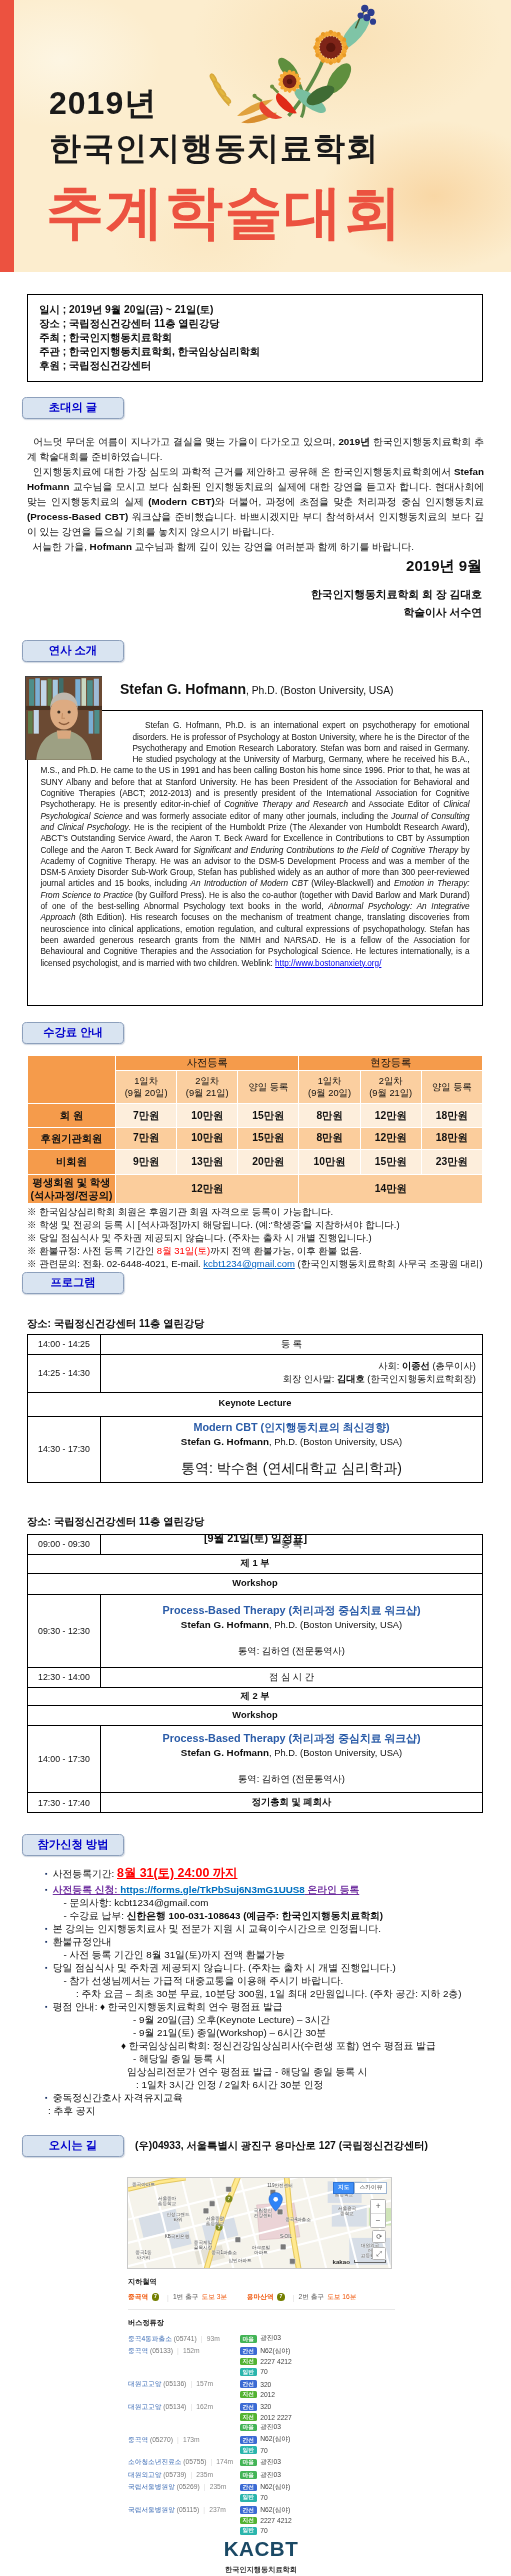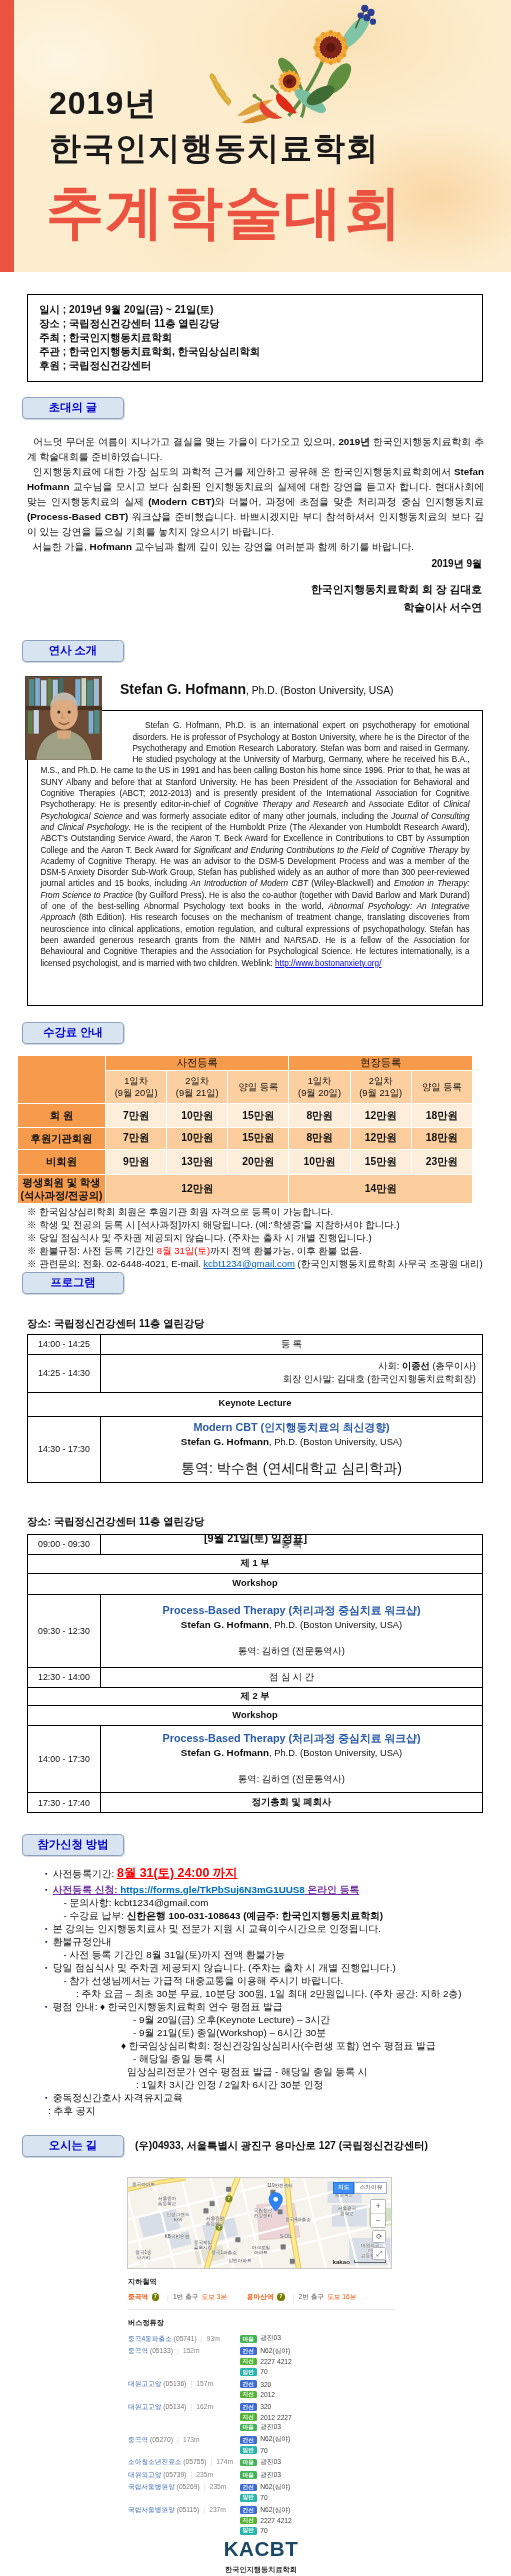--- a/index.html
+++ b/index.html
@@ -23,31 +23,31 @@
     box-sizing:border-box;padding:8.2px 11.3px;display:flex;flex-direction:column;justify-content:space-between;}
   .info-row{font-size:10.3px;font-weight:bold;white-space:nowrap;}
   
   .sec-btn{position:absolute;left:22px;width:102px;height:21.6px;background:#D9E4F1;border:1px solid #8DA0BC;
     border-radius:4.6px;display:flex;align-items:center;justify-content:center;font-size:11.3px;font-weight:bold;
     color:#0000CB;box-sizing:border-box;box-shadow:0.5px 1px 1px rgba(120,140,170,.35);}
   
   .invitation{position:absolute;left:27px;top:434px;width:457px;font-size:9.8px;line-height:15px;text-align:justify;}
   .invitation p{margin:0;}
   .signoff{position:absolute;left:27px;top:557px;width:455px;text-align:right;font-weight:bold;}
-  .signoff .l1{font-size:10px;margin-bottom:12.4px;}
+  .signoff .l1{font-size:15px;margin-bottom:12.4px;}
   .signoff .l2{font-size:10.8px;margin-bottom:3.6px;}
   .signoff .l3{font-size:10.8px;}
   
   .spk-name{position:absolute;left:120px;top:681px;white-space:nowrap;}
   .photo{position:absolute;left:25px;top:676px;width:77px;height:84px;border:0.5px solid #444;box-sizing:border-box;z-index:2;background:#6B4A33;}
   .bio-box{position:absolute;left:27px;top:710px;width:456px;height:296px;border:1px solid #000;box-sizing:border-box;
     padding:9.3px 12.4px 0 12.4px;font-size:8.2px;line-height:11.3px;text-align:justify;z-index:1;}
   .bio-float{float:left;width:92px;height:44px;}
   
-  .fee-table{position:absolute;left:17px;top:1055px;width:456px;border-collapse:collapse;table-layout:fixed;font-size:9.8px;}
+  .fee-table{position:absolute;left:27px;top:1055px;width:456px;border-collapse:collapse;table-layout:fixed;font-size:9.8px;}
   .fee-table td{border:1.5px solid #FFF;text-align:center;vertical-align:middle;padding:0;}
   .fee-table .hd{background:#F59B4B;font-size:10.3px;}
   .fee-table .sub{background:#FBCFA0;font-size:9.3px;line-height:12px;}
   .fee-table .lbl{background:#F59B4B;font-weight:bold;font-size:10.3px;line-height:13px;}
   .fee-table .light{background:#FDEEDC;font-weight:bold;font-size:10.3px;}
   .fee-table .mid{background:#FBCD9C;font-weight:bold;font-size:10.3px;}
   .notes{position:absolute;left:27px;top:1205px;width:457px;font-size:9.5px;line-height:13px;}
   .notes .ln{white-space:nowrap;}
   
   .day-title{position:absolute;left:0;width:511px;text-align:center;font-size:10.8px;font-weight:bold;}
@@ -342,21 +342,21 @@
         <tr style="height: 19.6px;">
           <td class="time">14:00 - 14:25</td>
           <td class="c">
             <div class="pl"><span>등 록</span></div>
           </td>
         </tr>
         <tr style="height: 38px;">
           <td class="time">14:25 - 14:30</td>
           <td class="r">
             <div class="pl"><span>사회: </span><span style="font-weight: bold;">이종선</span><span> (총무이사)</span></div>
-            <div class="pl"><span>회장 인사말: </span><span style="font-weight: normal;">김대호</span><span> (한국인지행동치료학회장)</span></div>
+            <div class="pl"><span>회장 인사말: </span><span style="font-weight: bold;">김대호</span><span> (한국인지행동치료학회장)</span></div>
           </td>
         </tr>
         <tr style="height: 24px;">
           <td colspan="2" class="c">
             <div class="pl"><span style="font-weight: bold;">Keynote Lecture</span></div>
           </td>
         </tr>
         <tr style="height: 66px;">
           <td class="time">14:30 - 17:30</td>
           <td class="c">

